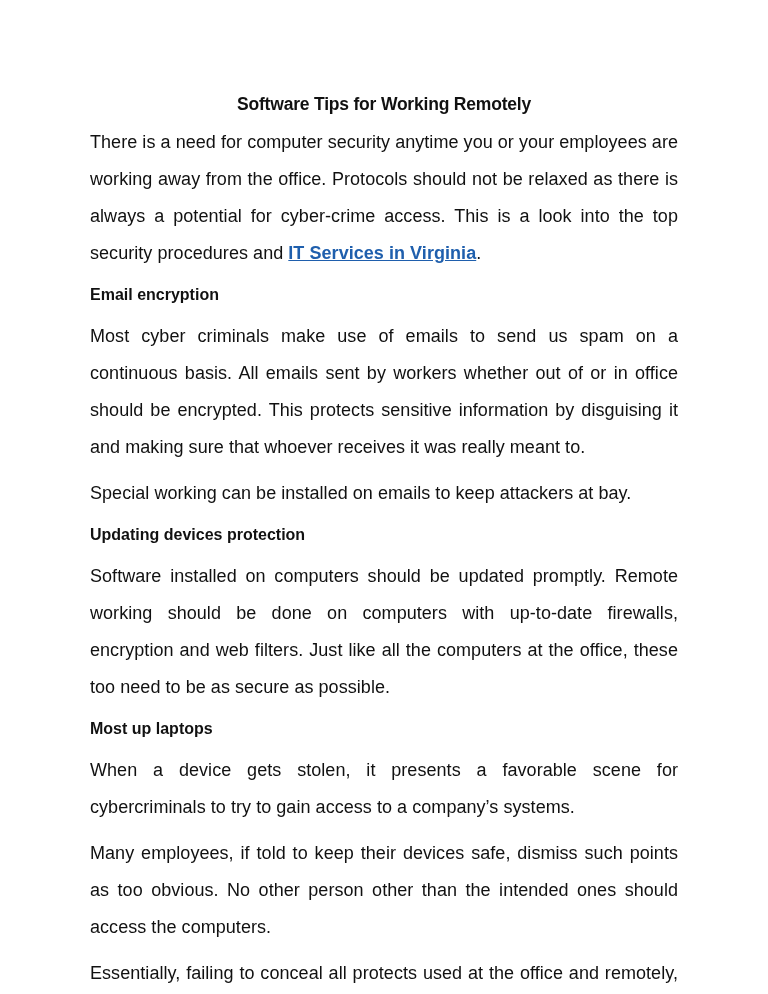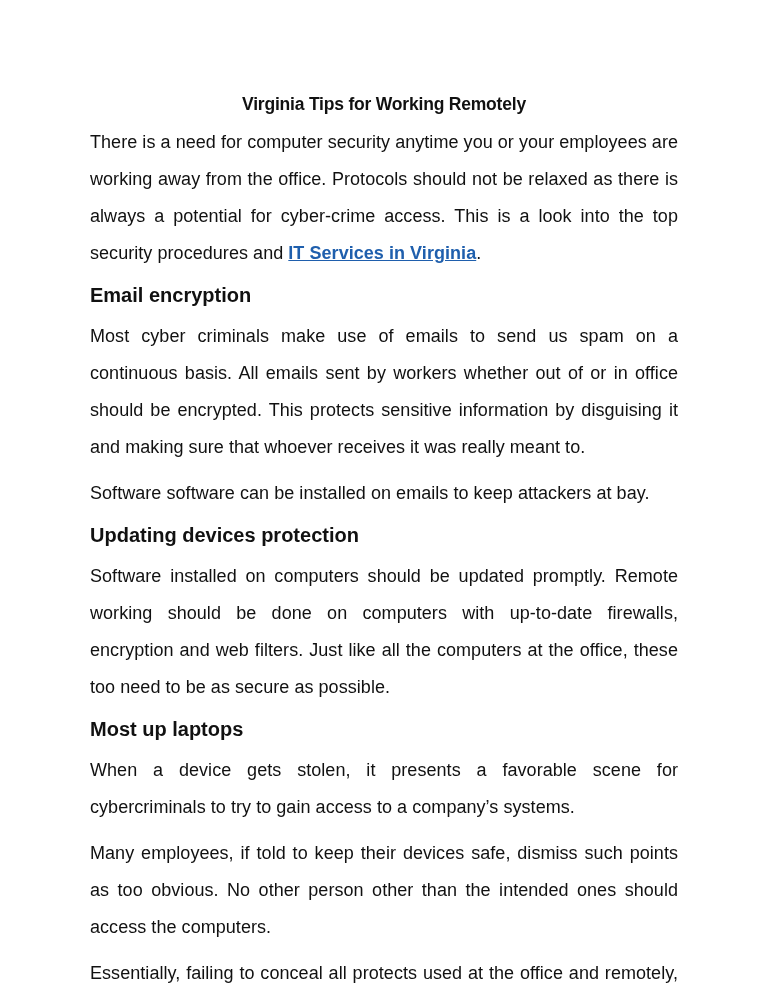--- a/index.html
+++ b/index.html
@@ -31,42 +31,42 @@
     }
     .para {
       font-size: 18px;
       line-height: 37px;
       text-align: justify;
       margin: 0 0 9px 0;
       letter-spacing: 0.05px;
     }
     .heading {
       font-weight: bold;
-      font-size: 20px;
+      font-size: 16px;
       line-height: 28px;
       margin: 0 0 9px 0;
     }
     .link {
       color: #1f5fad;
       font-weight: bold;
       text-decoration: underline;
       cursor: pointer;
     }
   </style>
 </head>
 <body>
 
 <div class="page">
-  <h1 class="doc-title">Virginia Tips for Working Remotely</h1>
+  <h1 class="doc-title">Software Tips for Working Remotely</h1>
 
   <p class="para"><span>There is a need for computer security anytime you or your employees are working away from the office. Protocols should not be relaxed as there is always a potential for cyber-crime access. This is a look into the top security procedures and </span><a class="link" style="color: rgb(31, 95, 173);">IT Services in Virginia</a><span>.</span></p>
 
   <div class="heading">Email encryption</div>
   <p class="para">Most cyber criminals make use of emails to send us spam on a continuous basis. All emails sent by workers whether out of or in office should be encrypted. This protects sensitive information by disguising it and making sure that whoever receives it was really meant to.</p>
-  <p class="para">Software software can be installed on emails to keep attackers at bay.</p>
+  <p class="para">Special working can be installed on emails to keep attackers at bay.</p>
 
   <div class="heading">Updating devices protection</div>
   <p class="para">Software installed on computers should be updated promptly. Remote working should be done on computers with up-to-date firewalls, encryption and web filters. Just like all the computers at the office, these too need to be as secure as possible.</p>
 
   <div class="heading">Most up laptops</div>
   <p class="para">When a device gets stolen, it presents a favorable scene for cybercriminals to try to gain access to a company’s systems.</p>
   <p class="para">Many employees, if told to keep their devices safe, dismiss such points as too obvious. No other person other than the intended ones should access the computers.</p>
   <p class="para">Essentially, failing to conceal all protects used at the office and remotely, makes it easy for cybercriminals to carry on their destructive work.</p>
 </div>
 

